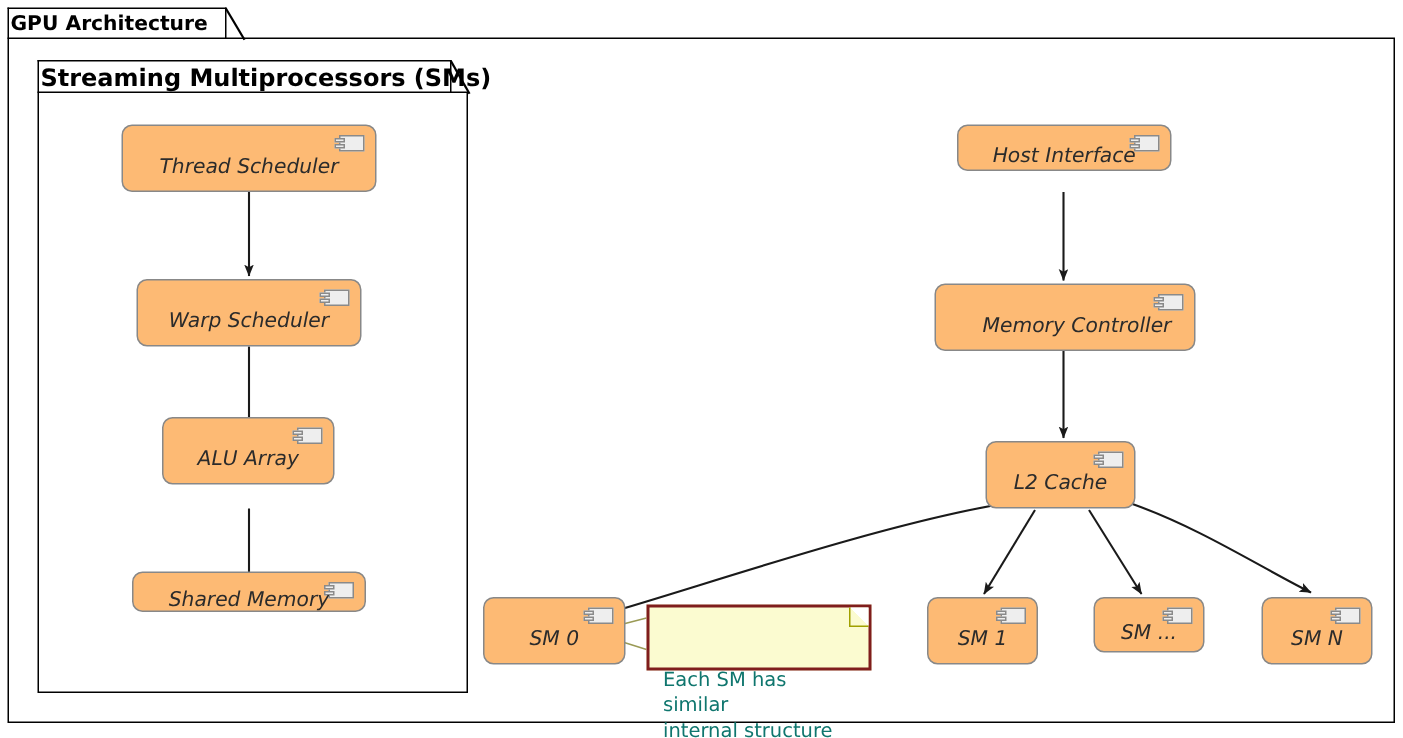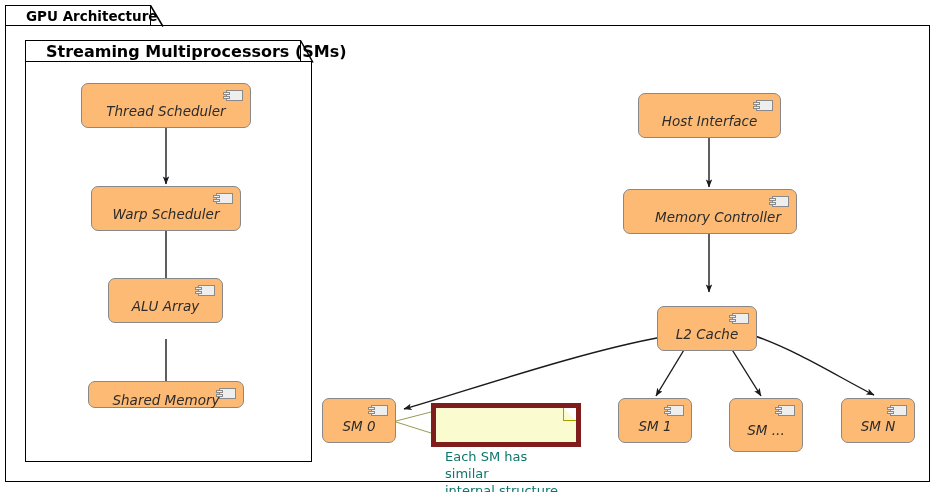--- a/index.html
+++ b/index.html
@@ -25,21 +25,21 @@
     background: transparent;
   }
   .pkg-tab {
     position: absolute;
     box-sizing: border-box;
     background: #ffffff;
     border: 1.5px solid #000000;
     border-bottom: none;
     display: flex;
     align-items: center;
-    padding-left: 20px;
+    padding-left: 1px;
     font-weight: bold;
     color: #000000;
     white-space: nowrap;
   }
   .pkg-tab-slant {
     position: absolute;
     pointer-events: none;
   }
 
   
@@ -84,21 +84,21 @@
     background: #EEEEEE;
   }
   .comp-icon::before { top: 1px; }
   .comp-icon::after  { bottom: 1px; }
 
   
   .note {
     position: absolute;
     box-sizing: border-box;
     background: #FBFBD0;
-    border: 5px solid #7f1d1d;
+    border: 2px solid #7f1d1d;
     color: #0f766e;
     font-size: 13px;
     line-height: 17px;
     padding: 6px 8px 6px 9px;
     white-space: pre-line;
   }
   .note-fold {
     position: absolute;
     top: 0;
     right: 0;
@@ -199,46 +199,46 @@
   <div class="comp" style="left:108px; top:278px; width:115px; height:45px;">
     <span class="comp-icon"></span>
     <span class="comp-label">ALU Array</span>
   </div>
 
   <div class="comp" style="left:88px; top:381px; width:156px; height:27px;">
     <span class="comp-icon"></span>
     <span class="comp-label">Shared Memory</span>
   </div>
 
-  <div class="comp" style="left:638px; top:93px; width:143px; height:45px;">
+  <div class="comp" style="left:638px; top:83px; width:143px; height:31px;">
     <span class="comp-icon"></span>
     <span class="comp-label">Host Interface</span>
   </div>
 
   <div class="comp" style="left:623px; top:189px; width:174px; height:45px;padding-left:16px;">
     <span class="comp-icon"></span>
     <span class="comp-label">Memory Controller</span>
   </div>
 
-  <div class="comp" style="left:657px; top:306px; width:100px; height:45px;">
+  <div class="comp" style="left:657px; top:294px; width:100px; height:45px;">
     <span class="comp-icon"></span>
     <span class="comp-label">L2 Cache</span>
   </div>
 
-  <div class="comp" style="left:322px; top:398px; width:74px; height:45px;">
+  <div class="comp" style="left:322px; top:398px; width:95px; height:45px;">
     <span class="comp-icon"></span>
     <span class="comp-label">SM 0</span>
   </div>
 
   <div class="comp" style="left:618px; top:398px; width:74px; height:45px;text-align:right;">
     <span class="comp-icon"></span>
     <span class="comp-label">SM 1</span>
   </div>
 
-  <div class="comp" style="left:729px; top:398px; width:74px; height:54px;">
+  <div class="comp" style="left:729px; top:398px; width:74px; height:37px;">
     <span class="comp-icon"></span>
     <span class="comp-label">SM ...</span>
   </div>
 
   <div class="comp" style="left:841px; top:398px; width:74px; height:45px;align-items:center;">
     <span class="comp-icon"></span>
     <span class="comp-label">SM N</span>
   </div>
 
   <div class="note" style="left:431px; top:403px; width:150px; height:44px;">

